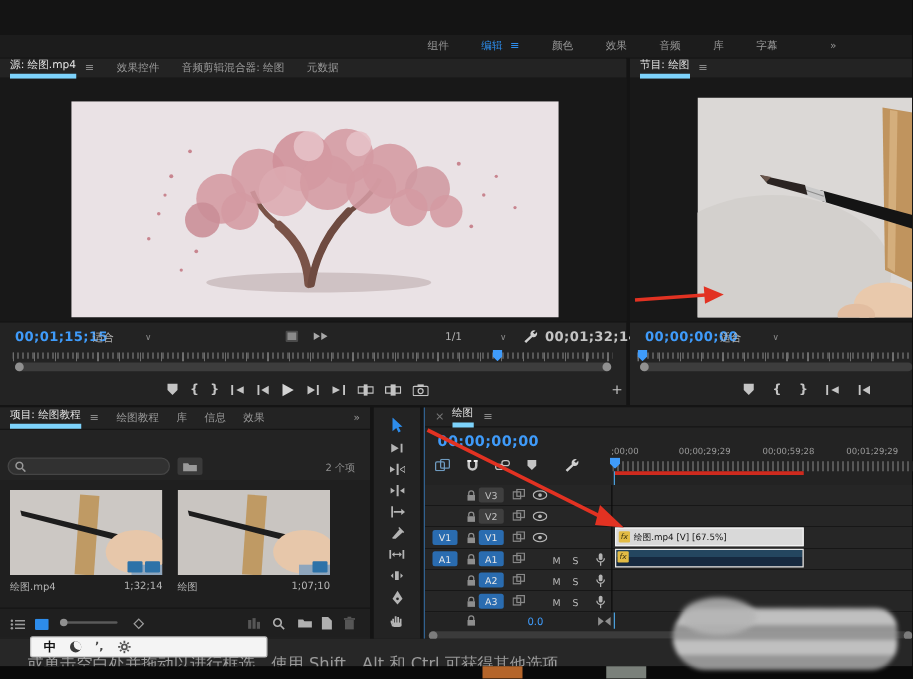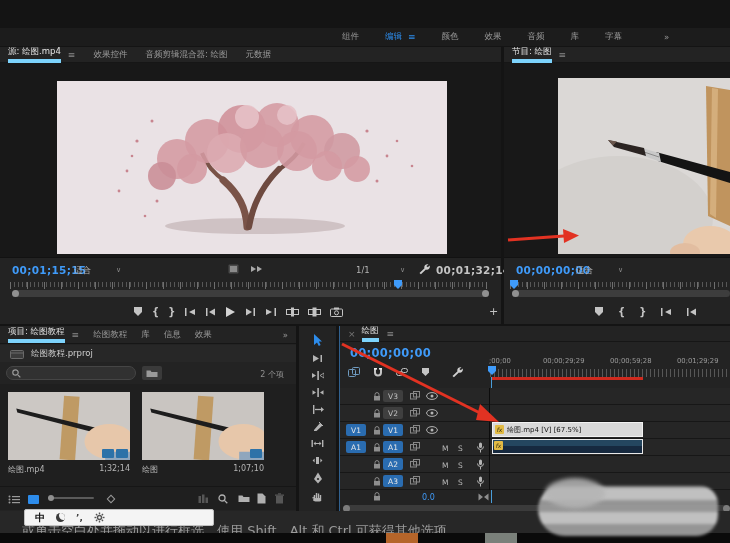--- a/index.html
+++ b/index.html
@@ -276,29 +276,20 @@
         <span class="ptab active">项目: 绘图教程</span>
         <span class="pmenu">≡</span>
       </span>
       <span class="ptab">绘图教程</span>
       <span class="ptab">库</span>
       <span class="ptab">信息</span>
       <span class="ptab">效果</span>
       <span class="ptab" style="margin-left:auto">»</span>
     </div>
 
-    <div class="abs" style="left:0;top:19px;width:296px;height:17px;display:flex;align-items:center;padding-left:10px;gap:7px;background:#272727">
-      <span class="ic">
-        <svg width="14" height="10">
-            <rect x="0.5" y="1.5" width="13" height="8" rx="1" fill="#3c3c3c" stroke="#6a6a6a"></rect>
-            <line x1="0.5" y1="4" x2="13.5" y2="4" stroke="#6a6a6a"></line>
-          </svg>
-      </span>
-      <span style="color:#cfcfcf">绘图教程.prproj</span>
-    </div>
 
     <div class="abs" style="left:0;top:36px;width:296px;height:22px">
       <div class="abs" style="left:6px;top:4px;width:130px;height:14px;background:#313131;border:1px solid #454545;border-radius:7px;display:flex;align-items:center;padding-left:5px">
         <svg width="9" height="9">
             <circle cx="3.5" cy="3.5" r="2.7" fill="none" stroke="#9a9a9a" stroke-width="1.2"></circle>
             <line x1="5.8" y1="5.8" x2="8.3" y2="8.3" stroke="#9a9a9a" stroke-width="1.2"></line>
           </svg>
       </div>
       <div class="abs ic" style="left:142px;top:4px;width:20px;height:14px;background:#3a3a3a;border-radius:2px">
         <svg width="12" height="9">

